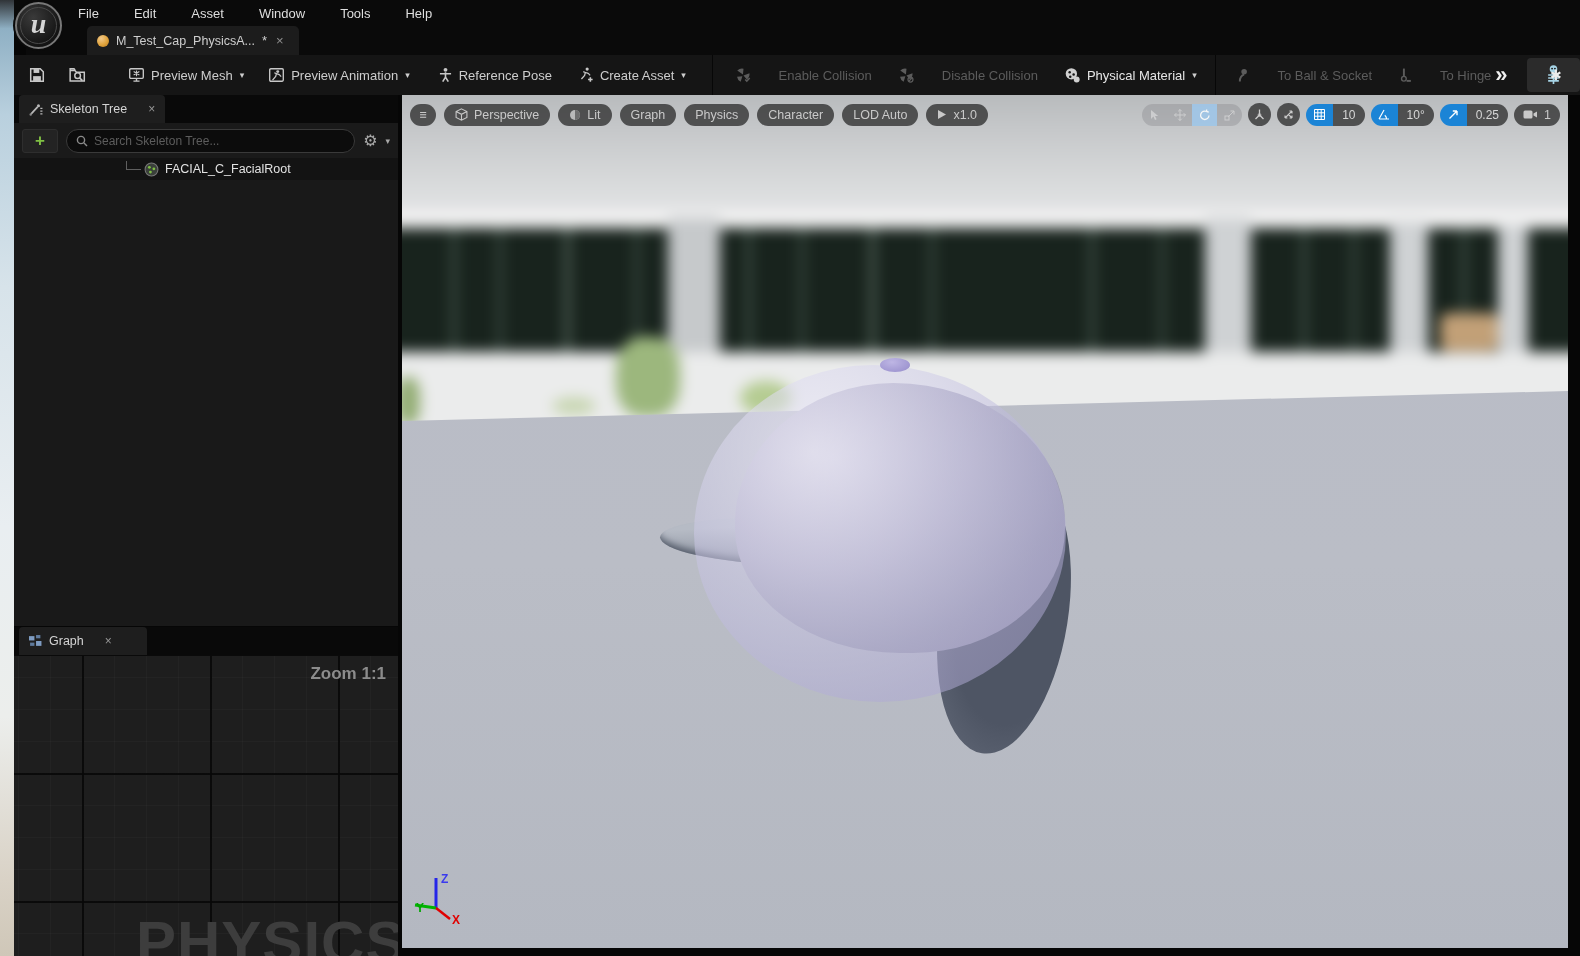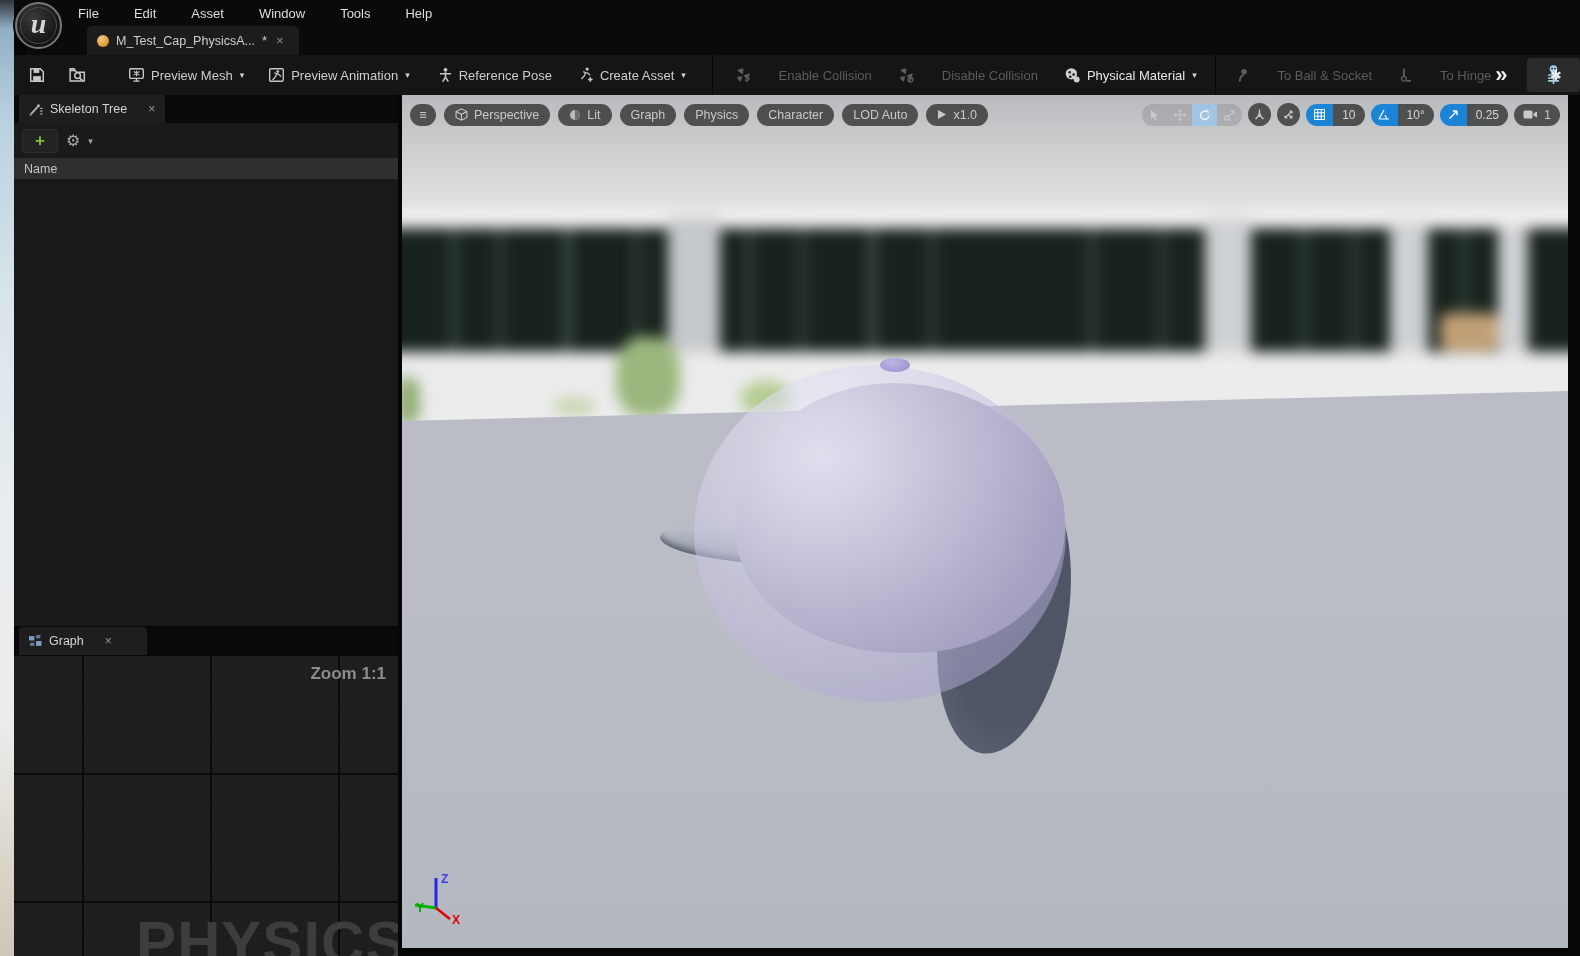--- a/index.html
+++ b/index.html
@@ -286,24 +286,40 @@
         <circle cx="8.8" cy="2.6" r="1.4" fill="#b8b8b8"></circle>
         <circle cx="1.6" cy="10.6" r="1.1" fill="#8a8a8a"></circle>
         <path d="M10.5 5 h2 M10.5 7.5 h2 M10.5 10 h2" stroke="#b8b8b8" stroke-width="1.2"></path>
       </svg>
       <span class="lbl">Skeleton Tree</span>
       <span class="x">×</span>
     </div>
   </div>
   <div id="skel-controls" class="flex">
     <div id="add-btn">+</div>
+    <div id="search-box">
+      <svg width="12" height="12" viewBox="0 0 12 12">
+        <circle cx="5" cy="5" r="3.6" fill="none" stroke="#8a8a8a" stroke-width="1.4"></circle>
+        <path d="M7.8 7.8 L11 11" stroke="#8a8a8a" stroke-width="1.4"></path>
+      </svg>
+      <input placeholder="Search Skeleton Tree..." style="">
+    </div>
     <span id="gear">⚙</span>
     <span id="gear-chev">▾</span>
   </div>
-  <div id="name-header">Name</div>
+  <div id="tree-row">
+    <span id="elbow"></span>
+    <svg width="15" height="15" viewBox="0 0 14 14" style="margin-left:3px">
+      <circle cx="7" cy="7" r="6" fill="#3a403a" stroke="#777" stroke-width="1"></circle>
+      <circle cx="5" cy="5" r="1.3" fill="#7fc043"></circle>
+      <circle cx="9.2" cy="6.4" r="1.3" fill="#7fc043"></circle>
+      <circle cx="6" cy="9.4" r="1.3" fill="#7fc043"></circle>
+    </svg>
+    <span class="lbl">FACIAL_C_FacialRoot</span>
+  </div>
 </div>
 
 <div id="graph-panel" class="abs">
   <div class="ptabbar">
     <div class="ptab" style="margin-left:5px; width:128px">
       <svg width="13" height="12" viewBox="0 0 12 11">
         <rect x="0" y="1" width="5" height="4" fill="#7e9cc2"></rect>
         <rect x="6.5" y="0" width="4" height="3" fill="#5f7a9c"></rect>
         <rect x="1" y="7" width="4" height="3" fill="#5f7a9c"></rect>
         <rect x="6.5" y="5.5" width="5" height="4.5" fill="#7e9cc2"></rect>

